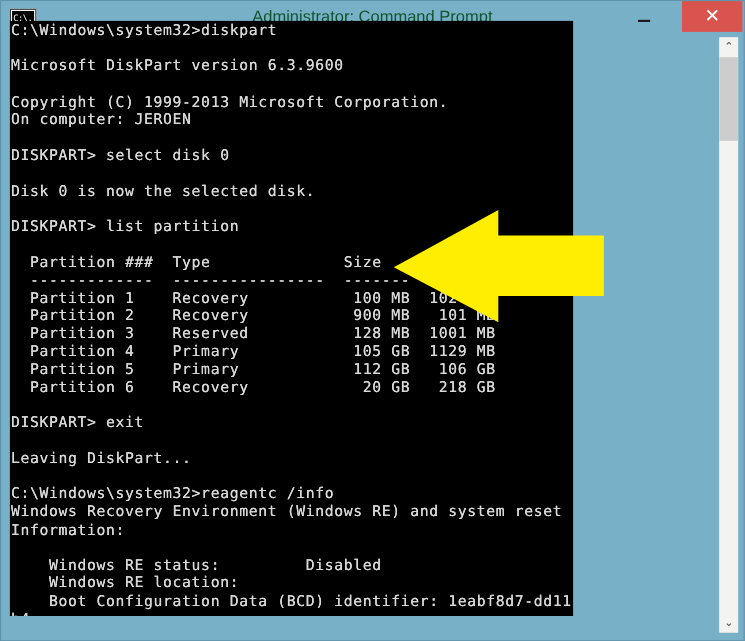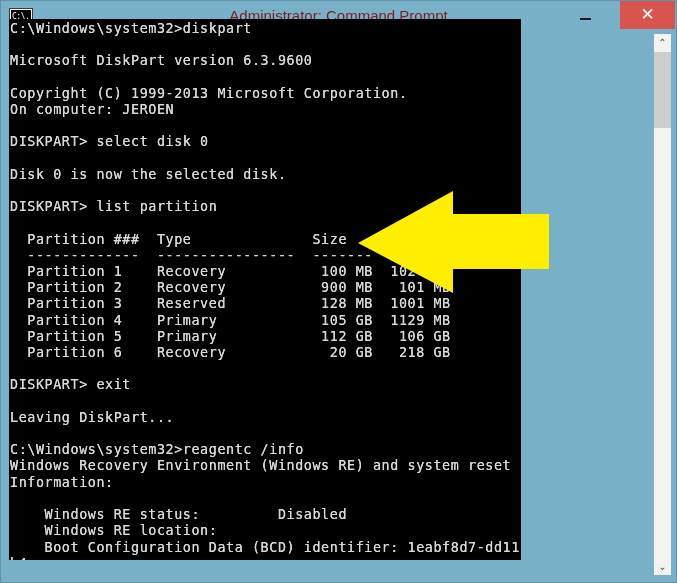--- a/index.html
+++ b/index.html
@@ -59,21 +59,21 @@
   }
   #window-title {
     position: absolute;
     left: 0; top: 0;
     width: 675px;
     height: 30px;
     line-height: 30px;
     text-align: center;
     font-family: "Liberation Sans", sans-serif;
     font-size: 15px;
-    color: #7f1d1d;
+    color: #14532d;
     pointer-events: none;
   }
   .win-btn {
     position: absolute;
     top: 0;
     height: 28px;
     width: 45px;
     cursor: default;
   }
   #btn-minimize { left: 562px; }

